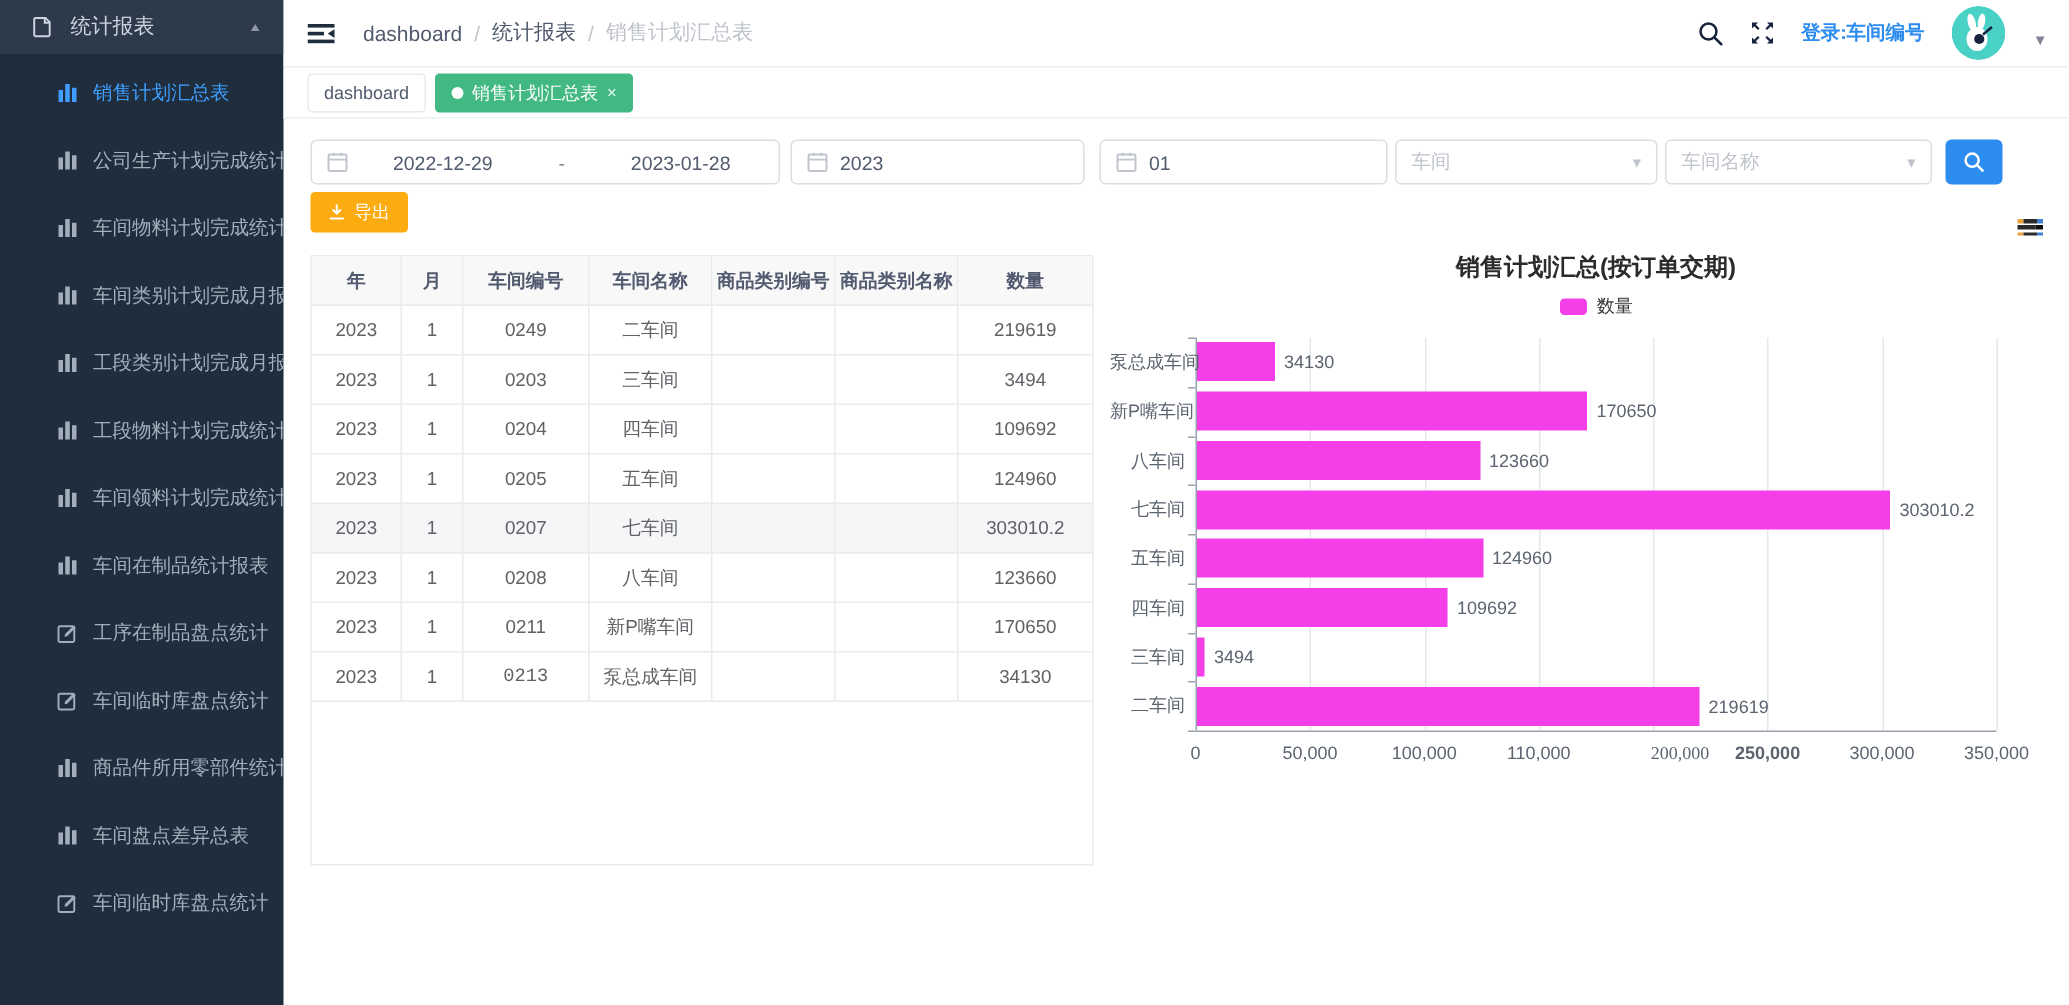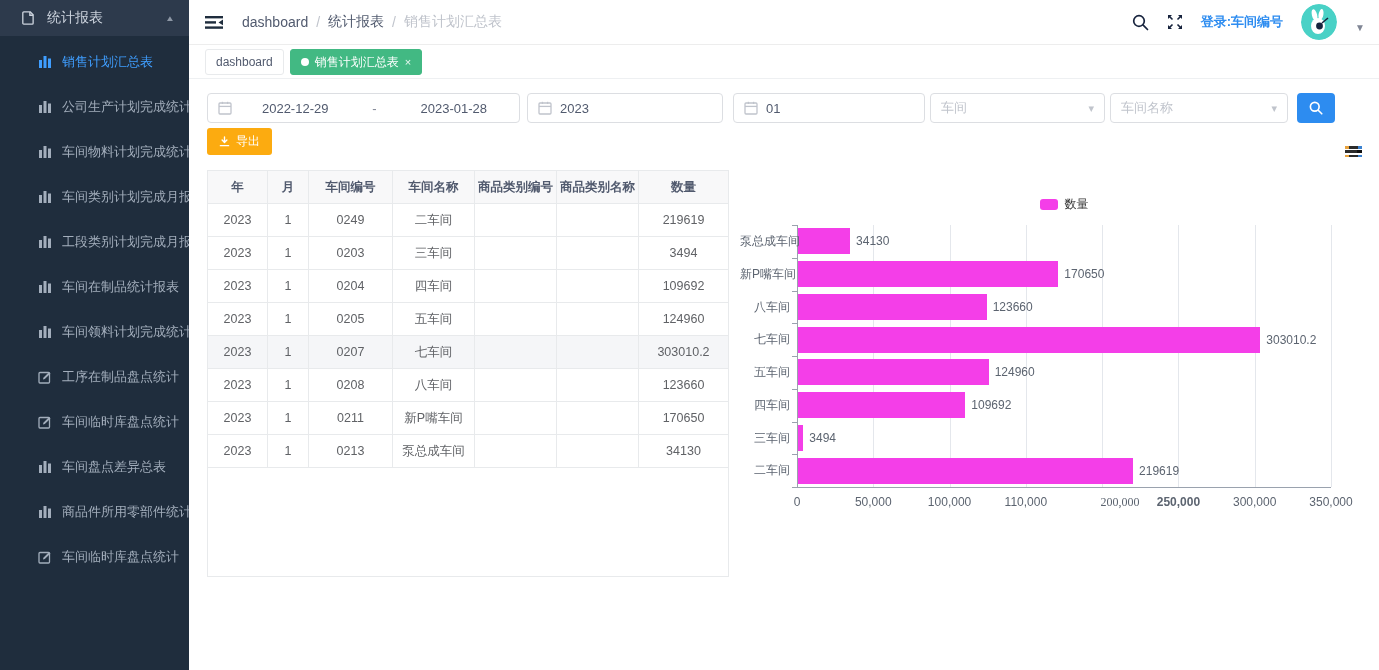--- a/index.html
+++ b/index.html
@@ -134,29 +134,37 @@
             <rect x="10" y="3.5" width="3" height="9.5" fill="#a3aebc"></rect>
           </svg>
           <span class="mi-label">工段类别计划完成月报</span>
         </div>
         <div class="menu-item">
           <svg width="14" height="14" viewBox="0 0 14 14">
             <rect x="1" y="5" width="3" height="8" fill="#a3aebc"></rect>
             <rect x="5.5" y="1" width="3" height="12" fill="#a3aebc"></rect>
             <rect x="10" y="3.5" width="3" height="9.5" fill="#a3aebc"></rect>
           </svg>
+          <span class="mi-label">工段物料计划完成统计</span>
+        </div>
+        <div class="menu-item">
+          <svg width="14" height="14" viewBox="0 0 14 14">
+            <rect x="1" y="5" width="3" height="8" fill="#a3aebc"></rect>
+            <rect x="5.5" y="1" width="3" height="12" fill="#a3aebc"></rect>
+            <rect x="10" y="3.5" width="3" height="9.5" fill="#a3aebc"></rect>
+          </svg>
+          <span class="mi-label">车间领料计划完成统计</span>
+        </div>
+        <div class="menu-item">
+          <svg width="14" height="14" viewBox="0 0 14 14">
+            <rect x="1" y="5" width="3" height="8" fill="#a3aebc"></rect>
+            <rect x="5.5" y="1" width="3" height="12" fill="#a3aebc"></rect>
+            <rect x="10" y="3.5" width="3" height="9.5" fill="#a3aebc"></rect>
+          </svg>
           <span class="mi-label">车间在制品统计报表</span>
-        </div>
-        <div class="menu-item">
-          <svg width="14" height="14" viewBox="0 0 14 14">
-            <rect x="1" y="5" width="3" height="8" fill="#a3aebc"></rect>
-            <rect x="5.5" y="1" width="3" height="12" fill="#a3aebc"></rect>
-            <rect x="10" y="3.5" width="3" height="9.5" fill="#a3aebc"></rect>
-          </svg>
-          <span class="mi-label">车间领料计划完成统计</span>
         </div>
         <div class="menu-item">
           <svg width="14" height="14" viewBox="0 0 14 14">
             <rect x="1" y="2.5" width="10.5" height="10.5" rx="1" fill="none" stroke="#a3aebc" stroke-width="1.3"></rect>
             <path d="M5 9.5l1.8-.4 5.7-5.7-1.4-1.4-5.7 5.7z" fill="#a3aebc"></path>
           </svg>
           <span class="mi-label">工序在制品盘点统计</span>
         </div>
         <div class="menu-item">
           <svg width="14" height="14" viewBox="0 0 14 14">
@@ -164,29 +172,29 @@
             <path d="M5 9.5l1.8-.4 5.7-5.7-1.4-1.4-5.7 5.7z" fill="#a3aebc"></path>
           </svg>
           <span class="mi-label">车间临时库盘点统计</span>
         </div>
         <div class="menu-item">
           <svg width="14" height="14" viewBox="0 0 14 14">
             <rect x="1" y="5" width="3" height="8" fill="#a3aebc"></rect>
             <rect x="5.5" y="1" width="3" height="12" fill="#a3aebc"></rect>
             <rect x="10" y="3.5" width="3" height="9.5" fill="#a3aebc"></rect>
           </svg>
+          <span class="mi-label">商品件所用零部件统计</span>
+        </div>
+        <div class="menu-item">
+          <svg width="14" height="14" viewBox="0 0 14 14">
+            <rect x="1" y="5" width="3" height="8" fill="#a3aebc"></rect>
+            <rect x="5.5" y="1" width="3" height="12" fill="#a3aebc"></rect>
+            <rect x="10" y="3.5" width="3" height="9.5" fill="#a3aebc"></rect>
+          </svg>
           <span class="mi-label">车间盘点差异总表</span>
-        </div>
-        <div class="menu-item">
-          <svg width="14" height="14" viewBox="0 0 14 14">
-            <rect x="1" y="5" width="3" height="8" fill="#a3aebc"></rect>
-            <rect x="5.5" y="1" width="3" height="12" fill="#a3aebc"></rect>
-            <rect x="10" y="3.5" width="3" height="9.5" fill="#a3aebc"></rect>
-          </svg>
-          <span class="mi-label">商品件所用零部件统计</span>
         </div>
         <div class="menu-item">
           <svg width="14" height="14" viewBox="0 0 14 14">
             <rect x="1" y="2.5" width="10.5" height="10.5" rx="1" fill="none" stroke="#a3aebc" stroke-width="1.3"></rect>
             <path d="M5 9.5l1.8-.4 5.7-5.7-1.4-1.4-5.7 5.7z" fill="#a3aebc"></path>
           </svg>
           <span class="mi-label">车间临时库盘点统计</span>
         </div>
       </div>
   </div>
@@ -375,21 +383,21 @@
         <div class="t-cell" style="width: 41px;">1</div>
         <div class="t-cell" style="width: 84px;">0211</div>
         <div class="t-cell" style="width: 82px;">新P嘴车间</div>
         <div class="t-cell" style="width: 82px;"></div>
         <div class="t-cell" style="width: 82px;"></div>
         <div class="t-cell" style="width: 89px;">170650</div>
       </div>
       <div class="t-row data">
         <div class="t-cell" style="width: 60px;">2023</div>
         <div class="t-cell" style="width: 41px;">1</div>
-        <div class="t-cell" style="width: 84px;">0213</div>
+        <div class="t-cell" style="width: 84px; font-family: Liberation Mono, monospace;">0213</div>
         <div class="t-cell" style="width: 82px;">泵总成车间</div>
         <div class="t-cell" style="width: 82px;"></div>
         <div class="t-cell" style="width: 82px;"></div>
         <div class="t-cell" style="width: 89px;">34130</div>
       </div>
     </div>
 
   <div class="chart-pane">
     <div class="chart-toolbox">
       <div class="tb-line">
@@ -400,20 +408,21 @@
       <div class="tb-line">
           <i style="width:12px;background:#2b2b2b;"></i>
           <i style="width:5px;background:#111;"></i>
         </div>
       <div class="tb-line">
           <i style="width:4px;background:#e7a23d;"></i>
           <i style="width:9px;background:#2b2b2b;"></i>
           <i style="width:4px;background:#3b82d0;"></i>
         </div>
     </div>
+    <div class="chart-title">销售计划汇总(按订单交期)</div>
     <div class="chart-legend">
       <span class="legend-marker" id="legend-marker" style="background: rgb(244, 62, 232);"></span>
       <span class="legend-label">数量</span>
     </div>
     <div class="plot" id="plot">
         <div class="gridline" style="left: 76.2857px;"></div>
         <div class="gridline" style="left: 152.571px;"></div>
         <div class="gridline" style="left: 228.857px;"></div>
         <div class="gridline" style="left: 305.143px;"></div>
         <div class="gridline" style="left: 381.429px;"></div>

